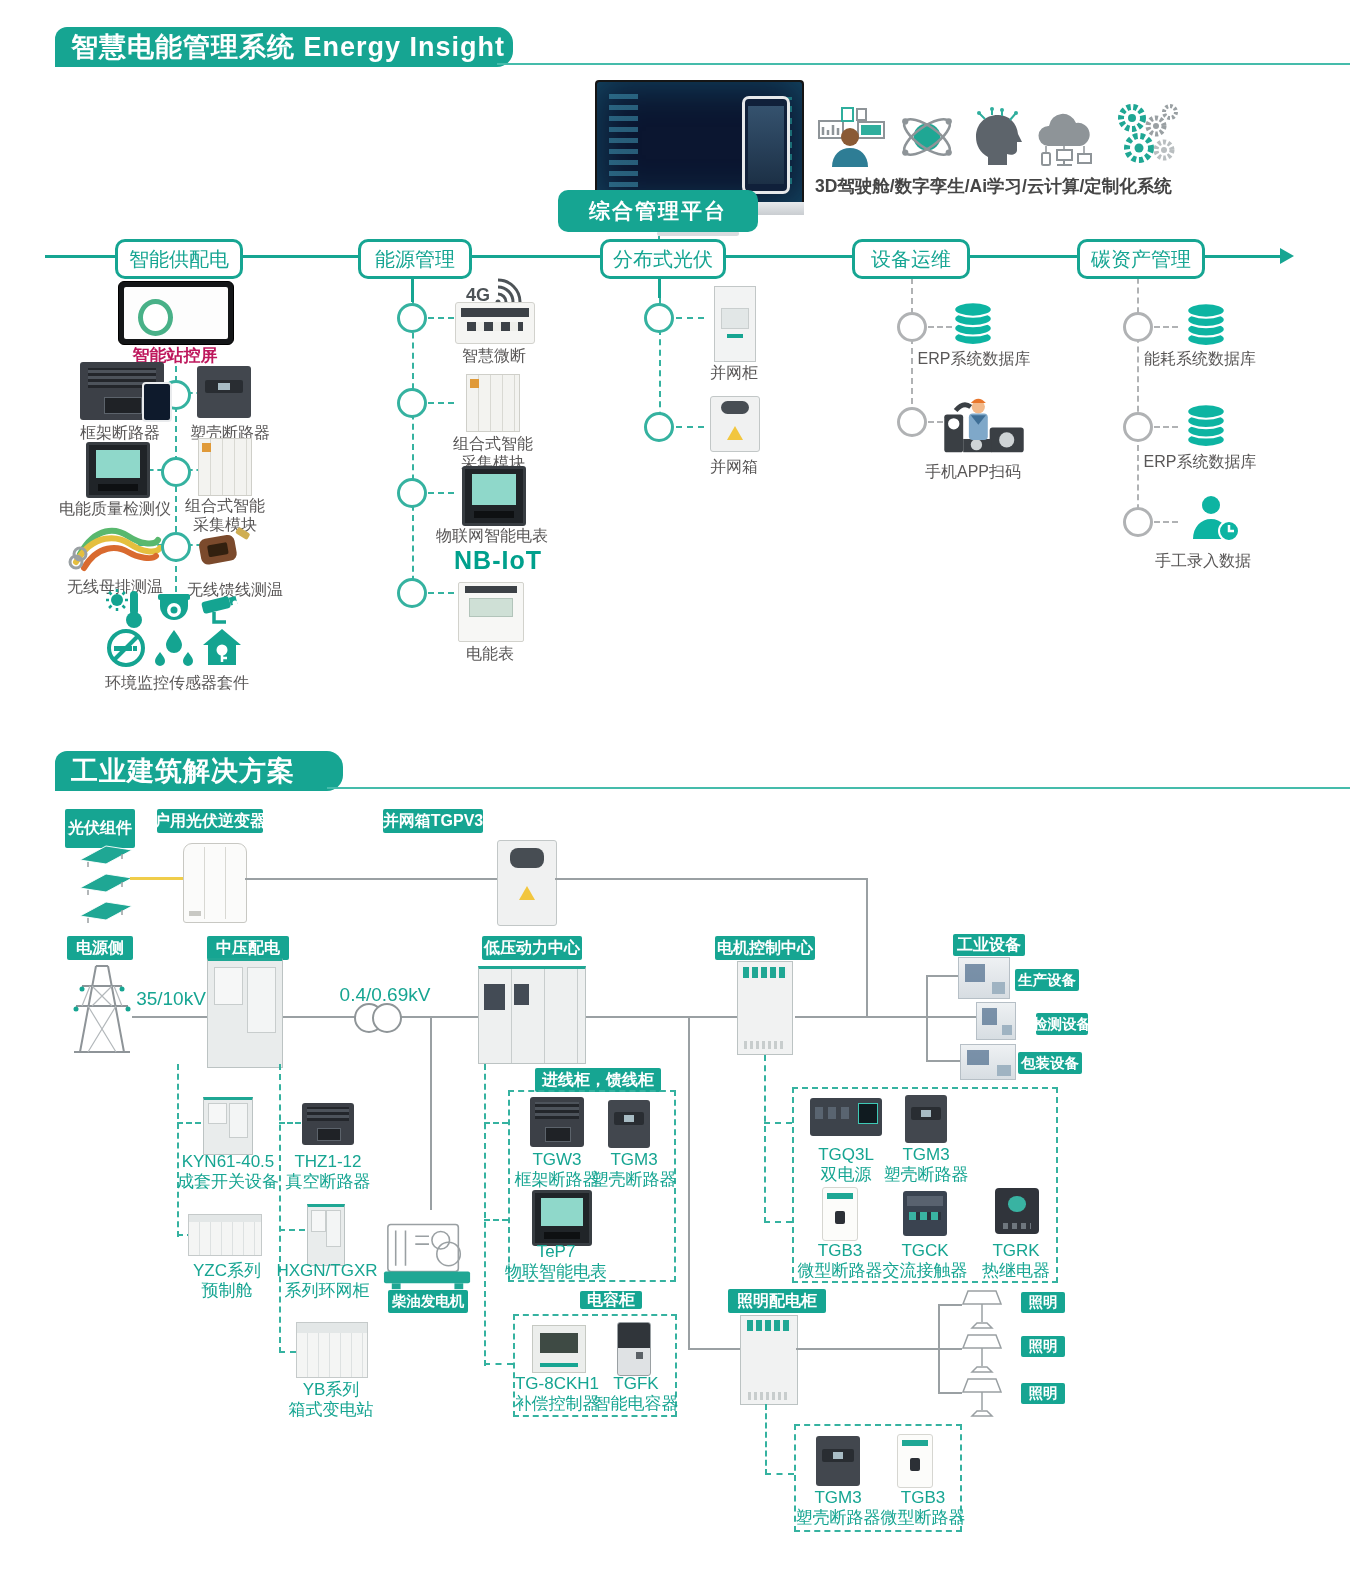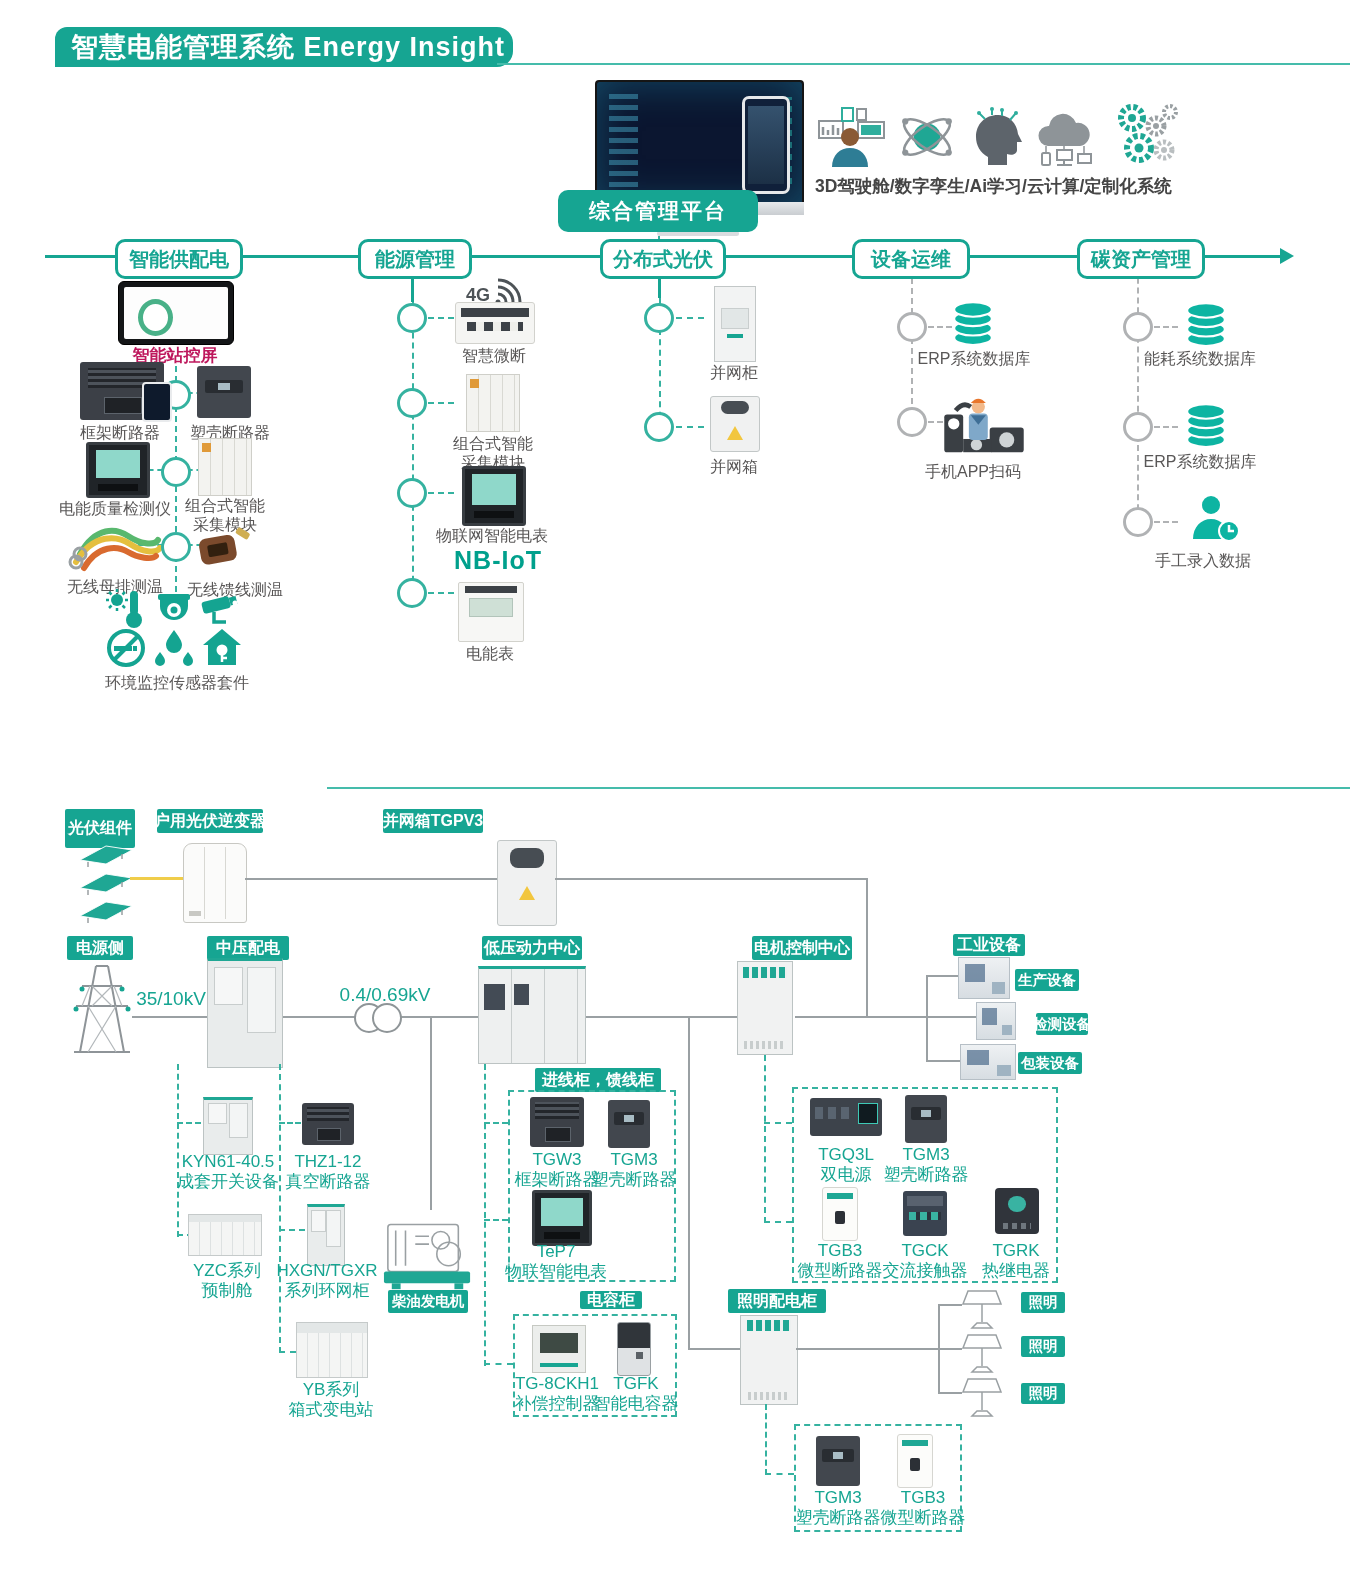--- a/index.html
+++ b/index.html
@@ -7,21 +7,21 @@
     font-family:"Liberation Sans","DejaVu Sans",sans-serif;}
   .abs{position:absolute}
   
   .hdr{position:absolute;background:#16a592;color:#fff;font-weight:bold;font-size:27px;
     display:flex;align-items:center;padding-left:16px;border-radius:12px 16px 16px 0;letter-spacing:1px}
   .hline{position:absolute;height:2px;background:#45bcab}
   .tag{position:absolute;background:#16a592;color:#fff;font-weight:bold;font-size:16px;
     display:flex;align-items:center;justify-content:center;border-radius:2px;white-space:nowrap}
   .tag.sm{font-size:14.5px}
   .bandpill{position:absolute;top:239px;height:34px;background:#fff;border:3px solid #16a592;border-radius:10px;
-    color:#16a592;font-weight:bold;font-size:20px;display:flex;align-items:center;justify-content:center;z-index:3;white-space:nowrap}
+    color:#16a592;font-weight:normal;font-size:20px;display:flex;align-items:center;justify-content:center;z-index:3;white-space:nowrap}
   .platform{position:absolute;background:#16a592;color:#fff;font-weight:bold;font-size:21px;border-radius:10px;
     display:flex;align-items:center;justify-content:center;letter-spacing:2px;z-index:2}
   
   .cap{position:absolute;text-align:center;color:#595757;font-size:16px;line-height:19px;white-space:nowrap}
   .cap.bold{color:#be185d;font-weight:bold;font-size:17px}
   .pcap{position:absolute;text-align:center;color:#16a592;font-size:17px;line-height:20px;white-space:nowrap}
   .kv{position:absolute;text-align:center;color:#16a592;font-size:19px;white-space:nowrap}
   .nbiot{position:absolute;text-align:center;color:#00a08c;font-weight:bold;font-size:25px;letter-spacing:1px}
   .capcaption{position:absolute;text-align:left;color:#454545;font-size:17.5px;font-weight:600}
   
@@ -389,20 +389,23 @@
   </svg>
   <div class="cap" style="left:1135px;top:452px;width:130px">ERP系统数据库</div>
   <svg class="abs" style="left:1189px;top:492px" width="52" height="52" viewBox="0 0 52 50">
     <circle cx="22" cy="12" r="9" fill="#0db4a2"></circle>
     <path d="M4 46 c0-12 8-20 18-20 s18 8 18 20 z" fill="#0db4a2"></path>
     <circle cx="40" cy="38" r="10" fill="#0db4a2" stroke="#fff" stroke-width="2"></circle>
     <path d="M40 32 v6 h5" stroke="#fff" stroke-width="2.5" fill="none"></path>
   </svg>
   <div class="cap" style="left:1140px;top:551px;width:126px">手工录入数据</div>
 
+  <div class="hdr" style="left:55px;top:751px;width:272px;height:40px">
+    <span>工业建筑解决方案</span>
+  </div>
   <div class="hline" style="left:327px;top:787px;width:1023px"></div>
 
   <div class="tag" style="left:65px;top:809px;width:70px;height:39px">
       <span>光伏组件</span>
     </div>
   <div class="tag" style="left:157px;top:809px;width:106px;height:24px">
       <span>户用光伏逆变器</span>
     </div>
   <div class="tag" style="left:383px;top:809px;width:100px;height:24px">
       <span>并网箱TGPV3</span>
@@ -427,21 +430,21 @@
 
   <div class="tag" style="left:67px;top:936px;width:66px;height:24px">
       <span>电源侧</span>
     </div>
   <div class="tag" style="left:207px;top:936px;width:82px;height:24px">
       <span>中压配电</span>
     </div>
   <div class="tag" style="left:482px;top:936px;width:100px;height:24px">
       <span>低压动力中心</span>
     </div>
-  <div class="tag" style="left:752px;top:936px;width:100px;height:24px">
+  <div class="tag" style="left:715px;top:936px;width:100px;height:24px">
       <span>电机控制中心</span>
     </div>
   <div class="tag" style="left:953px;top:934px;width:72px;height:22px">
       <span>工业设备</span>
     </div>
 
   <svg class="abs" style="left:70px;top:960px" width="64" height="96" viewBox="0 0 64 96" fill="none">
     <path d="M26 6 L10 92 M38 6 L54 92 M26 6 h12 M12 26 h40 M6 46 h52 M4 92 h56" stroke="#8e9498" stroke-width="2"></path>
     <path d="M22 26 L42 46 M42 26 L22 46 M18 46 L46 92 M46 46 L18 92 M20 26 L12 46 M44 26 L52 46" stroke="#b3b8bb" stroke-width="1.2"></path>
     <circle cx="12" cy="29" r="2.5" fill="#16a592"></circle>

